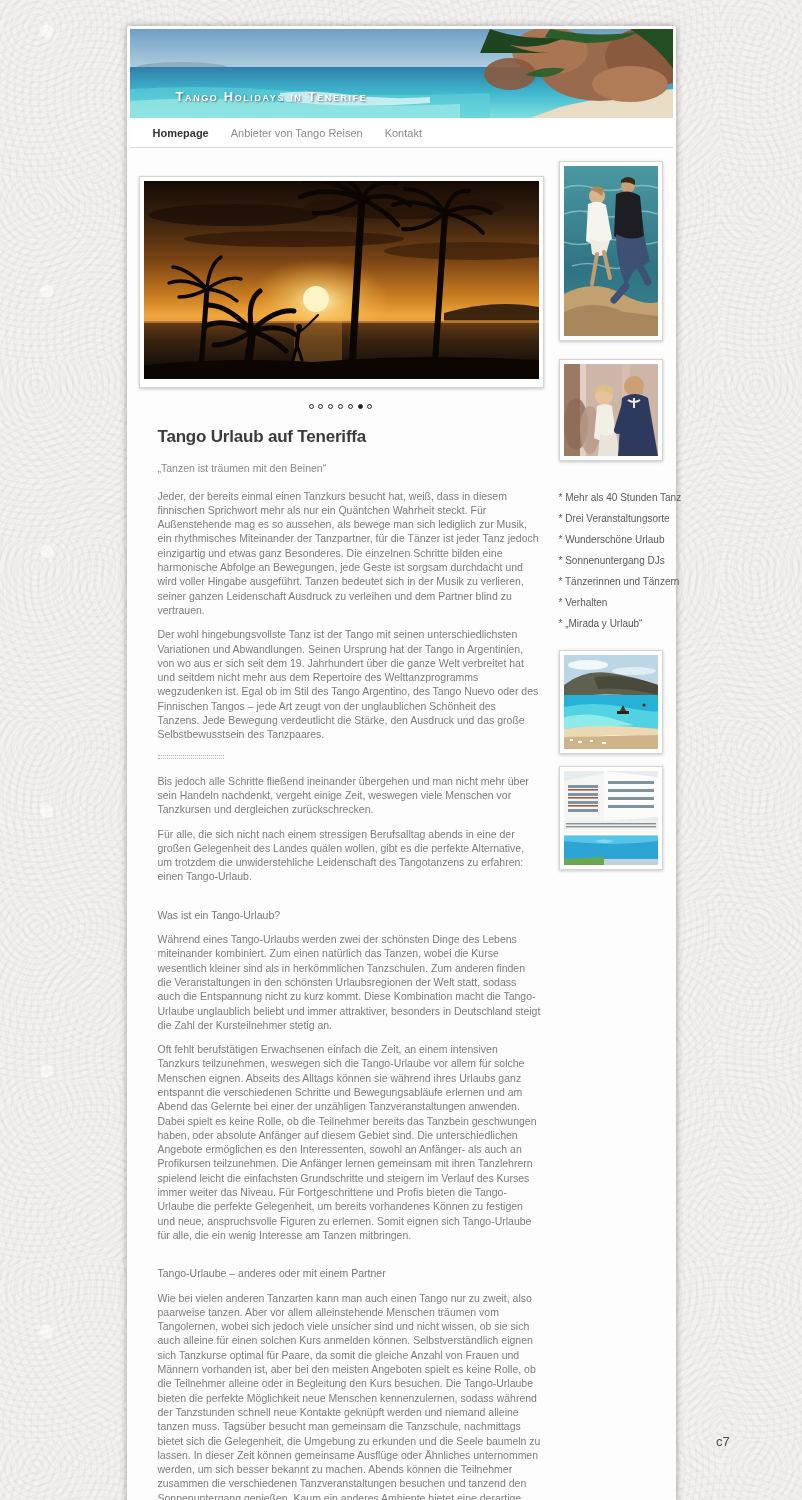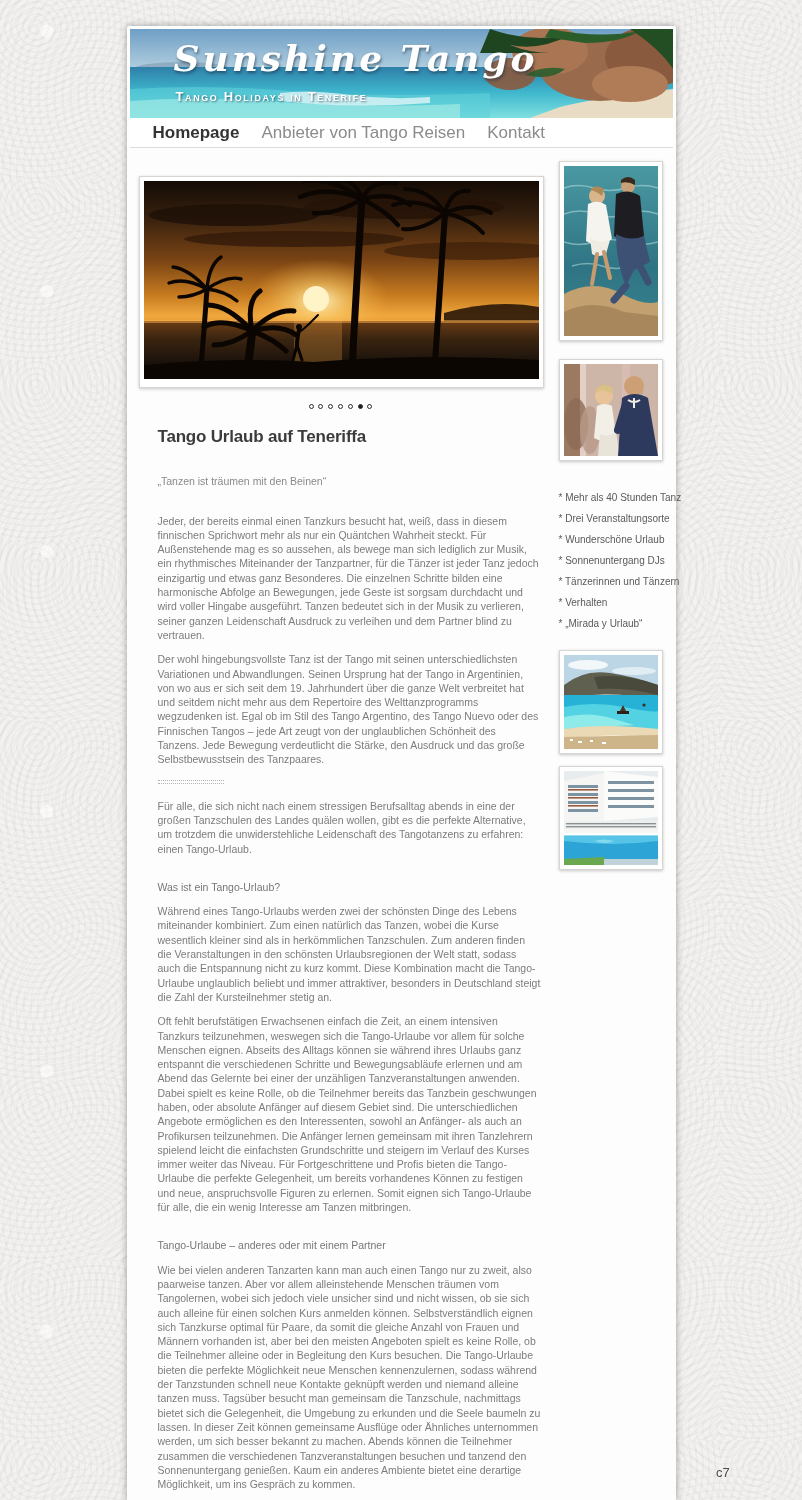--- a/index.html
+++ b/index.html
@@ -30,47 +30,47 @@
     font-size:36px; letter-spacing:3px; white-space:nowrap;
     text-shadow:1px 2px 3px rgba(20,40,60,.55);
   }
   .tagline {
     position:absolute; left:46px; top:60px; color:#fff;
     font-variant:small-caps; font-weight:bold; font-size:13px; letter-spacing:1.6px;
     text-shadow:1px 1px 2px rgba(20,40,60,.6);
   }
   
   nav { background:#fff; border-bottom:1px solid #dcdcdc; height:30px; display:flex; align-items:center; padding-left:12px; }
-  nav .nav-item { font-size:17px; color:#8b8b8b; padding:0 11px; cursor:pointer; }
+  nav .nav-item { font-size:11px; color:#8b8b8b; padding:0 11px; cursor:pointer; }
   nav .nav-item.active { color:#333; font-weight:bold; }
   
   .content { display:flex; padding:0 16px 0 9px; }
   .main { width:404px; }
   .frame { background:#fff; border:1px solid #d7d5d2; padding:4px; box-shadow:0 1px 3px rgba(0,0,0,.22); }
   .slider { margin-top:28px; width:405px; }
   .dots { text-align:center; margin-top:7px; }
   .dot { display:inline-block; width:5px; height:5px; border:1.5px solid #2c2c2c; border-radius:50%; margin:0 2.4px; background:#fdfdfd; cursor:pointer; }
   .dot.active { background:#1d1d1d; }
   .article { margin:17px 0 0 19px; width:383px; color:#7c7c7c; font-size:10.5px; line-height:14.3px; }
-  .article h1 { color:#3b3b3b; font-size:17px; font-weight:bold; letter-spacing:-.2px; margin-bottom:30px; }
-  .article .quote { color:#8a8a8a; margin-bottom:25px; }
+  .article h1 { color:#3b3b3b; font-size:17px; font-weight:bold; letter-spacing:-.2px; margin-bottom:17px; }
+  .article .quote { color:#8a8a8a; margin-bottom:13px; }
   .article p { margin-bottom:10px; }
   .article .subhead { margin:24px 0 10px; color:#777; }
   .sep { width:66px; height:4px; border-top:1px dotted #b3b3b3; border-bottom:1px dotted #b3b3b3; margin:13px 0 15px; }
   
   .sidebar { width:104px; margin-left:16px; }
   .side-img { width:104px; margin-top:13px; }
   .side-img svg { display:block; }
   .side-img.second { margin-top:18px; }
   .side-list { list-style:none; margin:30px 0 0 0; font-size:10px; line-height:13px; color:#5a5a5a; }
   .side-list li { white-space:nowrap;margin-top:8px; }
   .side-list li::before { content:"* "; }
   .side-img.third { margin-top:20px; }
   .side-img.fourth { margin-top:12px; }
-  .watermark { position:absolute; left:716px; top:1434px; font-size:13px; color:#4c4c4c;margin-top:31px; }
+  .watermark { position:absolute; left:716px; top:1434px; font-size:13px; color:#4c4c4c; }
 </style>
 </head>
 <body>
 
 <div class="page">
 
   <div class="masthead">
     <svg width="543" height="89" viewBox="0 0 543 89">
       <defs>
         <linearGradient id="hsky" x1="0" y1="0" x2="0" y2="1">
@@ -93,21 +93,20 @@
       <ellipse cx="470" cy="40" rx="60" ry="32" fill="#9a6a4c"></ellipse>
       <ellipse cx="520" cy="28" rx="45" ry="30" fill="#8a5a3f"></ellipse>
       <ellipse cx="420" cy="22" rx="38" ry="24" fill="#a97552"></ellipse>
       <ellipse cx="500" cy="55" rx="38" ry="18" fill="#b07c58"></ellipse>
       <ellipse cx="380" cy="45" rx="26" ry="16" fill="#8a5a3f" opacity=".9"></ellipse>
       <path d="M360,0 q40,14 80,6 q-30,16 -60,10 q20,8 40,8 l-70,0 Z" fill="#1e451f"></path>
       <path d="M420,0 q50,10 90,2 q-20,12 -55,12 l-40,-6 Z" fill="#2b5d2b"></path>
       <path d="M500,0 q30,20 43,40 l0,-40 Z" fill="#234d22"></path>
       <path d="M395,46 q18,-10 40,-6 q-14,12 -40,6 Z" fill="#2b5d2b" opacity=".9"></path>
     </svg>
-    <div class="logo">Sunshine Tango</div>
     <div class="tagline">Tango Holidays in Tenerife</div>
   </div>
 
   <nav>
     <span class="nav-item active">Homepage</span>
     <span class="nav-item">Anbieter von Tango Reisen</span>
     <span class="nav-item">Kontakt</span>
   </nav>
 
   <div class="content">
@@ -204,21 +203,22 @@
       <div class="dots">
         <span class="dot"></span><span class="dot"></span><span class="dot"></span><span class="dot"></span><span class="dot"></span><span class="dot active"></span><span class="dot"></span>
       </div>
 
       <div class="article">
         <h1>Tango Urlaub auf Teneriffa</h1>
         <p class="quote">„Tanzen ist träumen mit den Beinen“</p>
         <p>Jeder, der bereits einmal einen Tanzkurs besucht hat, weiß, dass in diesem finnischen Sprichwort mehr als nur ein Quäntchen Wahrheit steckt. Für Außenstehende mag es so aussehen, als bewege man sich lediglich zur Musik, ein rhythmisches Miteinander der Tanzpartner, für die Tänzer ist jeder Tanz jedoch einzigartig und etwas ganz Besonderes. Die einzelnen Schritte bilden eine harmonische Abfolge an Bewegungen, jede Geste ist sorgsam durchdacht und wird voller Hingabe ausgeführt. Tanzen bedeutet sich in der Musik zu verlieren, seiner ganzen Leidenschaft Ausdruck zu verleihen und dem Partner blind zu vertrauen.</p>
         <p>Der wohl hingebungsvollste Tanz ist der Tango mit seinen unterschiedlichsten Variationen und Abwandlungen. Seinen Ursprung hat der Tango in Argentinien, von wo aus er sich seit dem 19. Jahrhundert über die ganze Welt verbreitet hat und seitdem nicht mehr aus dem Repertoire des Welttanzprogramms wegzudenken ist. Egal ob im Stil des Tango Argentino, des Tango Nuevo oder des Finnischen Tangos – jede Art zeugt von der unglaublichen Schönheit des Tanzens. Jede Bewegung verdeutlicht die Stärke, den Ausdruck und das große Selbstbewusstsein des Tanzpaares.</p>
         <div class="sep"></div>
-        <p>Für alle, die sich nicht nach einem stressigen Berufsalltag abends in eine der großen Tanzschulen des Landes quälen wollen, gibt es die perfekte Alternative, um trotzdem die unwiderstehliche Leidenschaft des Tangotanzens zu erfahren: einen Tango-Urlaub.</p>
+        <p>Bis jedoch alle Schritte fließend ineinander übergehen und man nicht mehr über sein Handeln nachdenkt, vergeht einige Zeit, weswegen viele Menschen vor Tanzkursen und dergleichen zurückschrecken.</p>
+        <p>Für alle, die sich nicht nach einem stressigen Berufsalltag abends in eine der großen Gelegenheit des Landes quälen wollen, gibt es die perfekte Alternative, um trotzdem die unwiderstehliche Leidenschaft des Tangotanzens zu erfahren: einen Tango-Urlaub.</p>
         <p class="subhead">Was ist ein Tango-Urlaub?</p>
         <p>Während eines Tango-Urlaubs werden zwei der schönsten Dinge des Lebens miteinander kombiniert. Zum einen natürlich das Tanzen, wobei die Kurse wesentlich kleiner sind als in herkömmlichen Tanzschulen. Zum anderen finden die Veranstaltungen in den schönsten Urlaubsregionen der Welt statt, sodass auch die Entspannung nicht zu kurz kommt. Diese Kombination macht die Tango-Urlaube unglaublich beliebt und immer attraktiver, besonders in Deutschland steigt die Zahl der Kursteilnehmer stetig an.</p>
         <p>Oft fehlt berufstätigen Erwachsenen einfach die Zeit, an einem intensiven Tanzkurs teilzunehmen, weswegen sich die Tango-Urlaube vor allem für solche Menschen eignen. Abseits des Alltags können sie während ihres Urlaubs ganz entspannt die verschiedenen Schritte und Bewegungsabläufe erlernen und am Abend das Gelernte bei einer der unzähligen Tanzveranstaltungen anwenden. Dabei spielt es keine Rolle, ob die Teilnehmer bereits das Tanzbein geschwungen haben, oder absolute Anfänger auf diesem Gebiet sind. Die unterschiedlichen Angebote ermöglichen es den Interessenten, sowohl an Anfänger- als auch an Profikursen teilzunehmen. Die Anfänger lernen gemeinsam mit ihren Tanzlehrern spielend leicht die einfachsten Grundschritte und steigern im Verlauf des Kurses immer weiter das Niveau. Für Fortgeschrittene und Profis bieten die Tango-Urlaube die perfekte Gelegenheit, um bereits vorhandenes Können zu festigen und neue, anspruchsvolle Figuren zu erlernen. Somit eignen sich Tango-Urlaube für alle, die ein wenig Interesse am Tanzen mitbringen.</p>
         <p class="subhead">Tango-Urlaube – anderes oder mit einem Partner</p>
         <p>Wie bei vielen anderen Tanzarten kann man auch einen Tango nur zu zweit, also paarweise tanzen. Aber vor allem alleinstehende Menschen träumen vom Tangolernen, wobei sich jedoch viele unsicher sind und nicht wissen, ob sie sich auch alleine für einen solchen Kurs anmelden können. Selbstverständlich eignen sich Tanzkurse optimal für Paare, da somit die gleiche Anzahl von Frauen und Männern vorhanden ist, aber bei den meisten Angeboten spielt es keine Rolle, ob die Teilnehmer alleine oder in Begleitung den Kurs besuchen. Die Tango-Urlaube bieten die perfekte Möglichkeit neue Menschen kennenzulernen, sodass während der Tanzstunden schnell neue Kontakte geknüpft werden und niemand alleine tanzen muss. Tagsüber besucht man gemeinsam die Tanzschule, nachmittags bietet sich die Gelegenheit, die Umgebung zu erkunden und die Seele baumeln zu lassen. In dieser Zeit können gemeinsame Ausflüge oder Ähnliches unternommen werden, um sich besser bekannt zu machen. Abends können die Teilnehmer zusammen die verschiedenen Tanzveranstaltungen besuchen und tanzend den Sonnenuntergang genießen. Kaum ein anderes Ambiente bietet eine derartige Möglichkeit, um ins Gespräch zu kommen.</p>
 
       </div>
     </div>
 
     <div class="sidebar">

